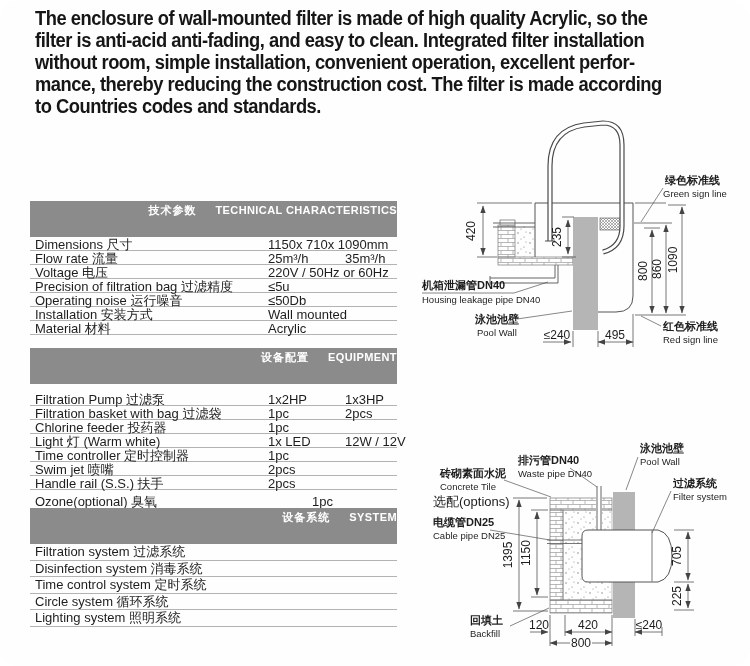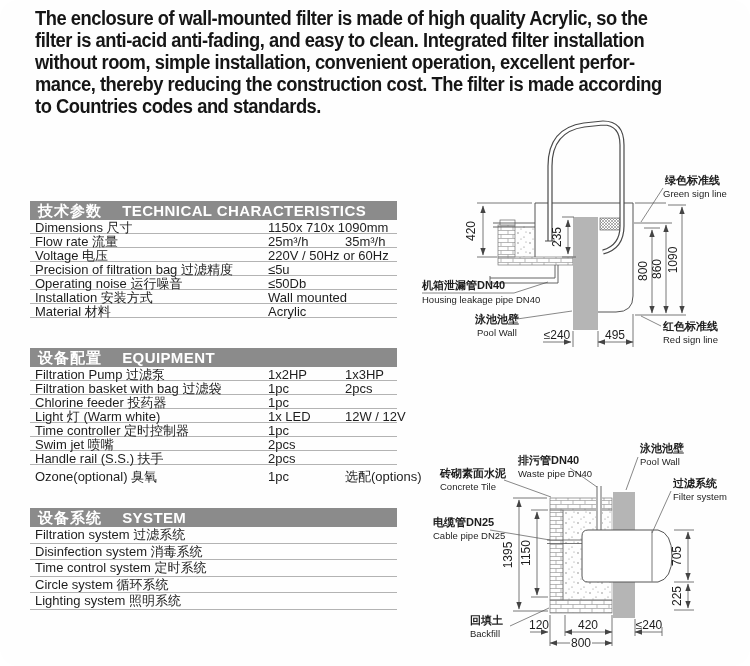--- a/index.html
+++ b/index.html
@@ -4,30 +4,30 @@
 <style>
   html,body{margin:0;padding:0;background:#ffffff;}
   .page{position:relative;width:750px;height:666px;background:#fefefe;overflow:hidden;
         font-family:"Liberation Sans",sans-serif;color:#222;border-radius:18px;}
   
   .intro{position:absolute;left:35px;top:7px;width:760px;
          font-size:19.5px;font-weight:bold;letter-spacing:-0.5px;line-height:22px;
          color:#161616;transform:scaleX(0.94);transform-origin:0 0;}
   
   .tbl{position:absolute;left:30px;width:367px;}
-  .bar{height:19px;line-height:19px;background:#8b8b8b;color:#fff;padding-left:8px;
-       font-size:15px;white-space:nowrap;}
+  .bar{height:36px;line-height:19px;background:#8b8b8b;color:#fff;padding-left:8px;
+       font-size:11px;white-space:nowrap;text-align:right;}
   .bar .cn{font-weight:bold;letter-spacing:1px;}
   .bar .en{font-weight:bold;letter-spacing:0.4px;margin-left:16px;}
   .row{display:flex;height:14px;line-height:16.2px;font-size:13px;
        border-bottom:1px solid #b3b3b3;box-sizing:border-box;white-space:nowrap;color:#1d1d1d;}
   .row .lab{flex:0 0 225px;padding-left:5px;overflow:visible;}
   .row .v1{flex:0 0 85px;padding-left:8px;box-sizing:border-box;}
   .row .v2{flex:0 0 60px;text-align:left;overflow:visible;}
-  .row.gap{margin-top:4px;border-bottom:none;}
+  .row.gap{margin-top:4px;border-bottom:none;gap:44px;}
   .sys .row{height:16.6px;line-height:16.4px;flex-direction:column;}
   
   .diag{position:absolute;overflow:visible;}
   .diag text{font-family:"Liberation Sans",sans-serif;fill:#1d1d1d;}
   .cnlab{font-size:11px;font-weight:bold;}
   .enlab{font-size:9.5px;fill:#333;}
   .dimtx{font-size:12px;}
   .dln{stroke:#555;stroke-width:0.8;fill:none;}
   .ldr{stroke:#555;stroke-width:0.7;fill:none;}
   .oln{stroke:#555;fill:none;}
@@ -87,21 +87,21 @@
         <div class="v2"></div>
       </div>
     </div>
   </section>
 
   <section class="tbl" style="top:348px">
     <div class="bar">
       <span class="cn">设备配置</span>
       <span class="en">EQUIPMENT</span>
     </div>
-    <div class="rows" style="margin-top:0">
+    <div class="rows" style="margin-top:8px">
       <div class="row">
         <div class="lab">Filtration Pump 过滤泵</div>
         <div class="v1">1x2HP</div>
         <div class="v2">1x3HP</div>
       </div>
       <div class="row">
         <div class="lab">Filtration basket with bag 过滤袋</div>
         <div class="v1">1pc</div>
         <div class="v2">2pcs</div>
       </div>

